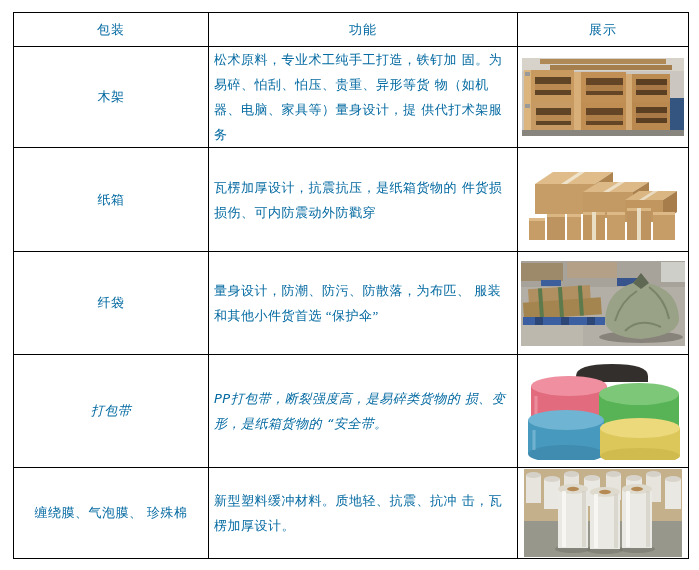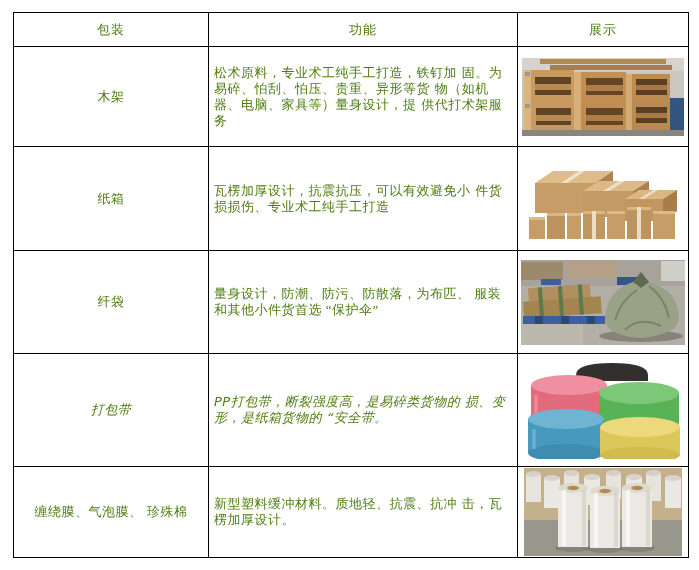--- a/index.html
+++ b/index.html
@@ -24,26 +24,26 @@
     top: 12px;
     width: 675px;
     border-collapse: collapse;
     table-layout: fixed;
     background: #ffffff;
   }
   table.pack-table td, table.pack-table th {
     border: 1px solid #000000;
     font-weight: normal;
     font-size: 13px;
-    color: #4d7c0f;
+    color: #0369a1;
     overflow: hidden;
   }
   th.hdr { height: 31px; text-align: center; vertical-align: middle; letter-spacing: 1px; }
   td.cell-pack { text-align: center; vertical-align: middle; padding: 8px 4px; letter-spacing: 0.5px; }
-  td.cell-func { text-align: left; vertical-align: middle; padding: 0 8px 0 5px; line-height: 16px; letter-spacing: 0.5px; }
+  td.cell-func { text-align: left; vertical-align: middle; padding: 0 8px 0 5px; line-height: 25px; letter-spacing: 0.5px; }
   td.cell-img  { text-align: center; vertical-align: middle; padding: 0; }
   .col-pack { width: 195px; }
   .col-func { width: 309px; }
   .col-img  { width: 171px; }
   .r1 { height: 100px; }
   .r2 { height: 104px; }
   .r3 { height: 103px; font-family: Liberation Serif, serif; }
   .r4 { height: 113px; font-style: italic; }
   .r5 { height: 91px; margin-top: 32px;  }
   .photo { display: inline-block; vertical-align: middle; }
@@ -107,21 +107,21 @@
             <rect x="114" y="55" width="31" height="5" fill="#a87846"></rect>
             <rect x="104" y="44" width="6" height="28" fill="#d4ab74"></rect>
           </g>
           <rect x="0" y="72" width="162" height="6" fill="#88847e"></rect>
         </svg>
       </td>
     </tr>
 
     <tr class="r2">
       <td class="cell-pack">纸箱</td>
-      <td class="cell-func">瓦楞加厚设计，抗震抗压，可以有效避免小 件货损损伤、专业术工纯手工打造</td>
+      <td class="cell-func">瓦楞加厚设计，抗震抗压，是纸箱货物的 件货损损伤、可内防震动外防戳穿</td>
       <td class="cell-img">
         <svg class="photo" width="164" height="88" viewBox="0 0 164 88">
           <rect width="164" height="88" fill="#ffffff"></rect>
 
           <polygon points="14,28 32,16 92,16 74,28" fill="#dfbc8a"></polygon>
           <rect x="14" y="28" width="60" height="30" fill="#c79d67"></rect>
           <polygon points="74,28 92,16 92,46 74,58" fill="#ad8450"></polygon>
           <polygon points="40,28 58,16 64,16 46,28" fill="#efe3cb"></polygon>
           <polygon points="62,36 78,26 128,26 112,36" fill="#dcb986"></polygon>
           <rect x="62" y="36" width="50" height="26" fill="#c49a64"></rect>

